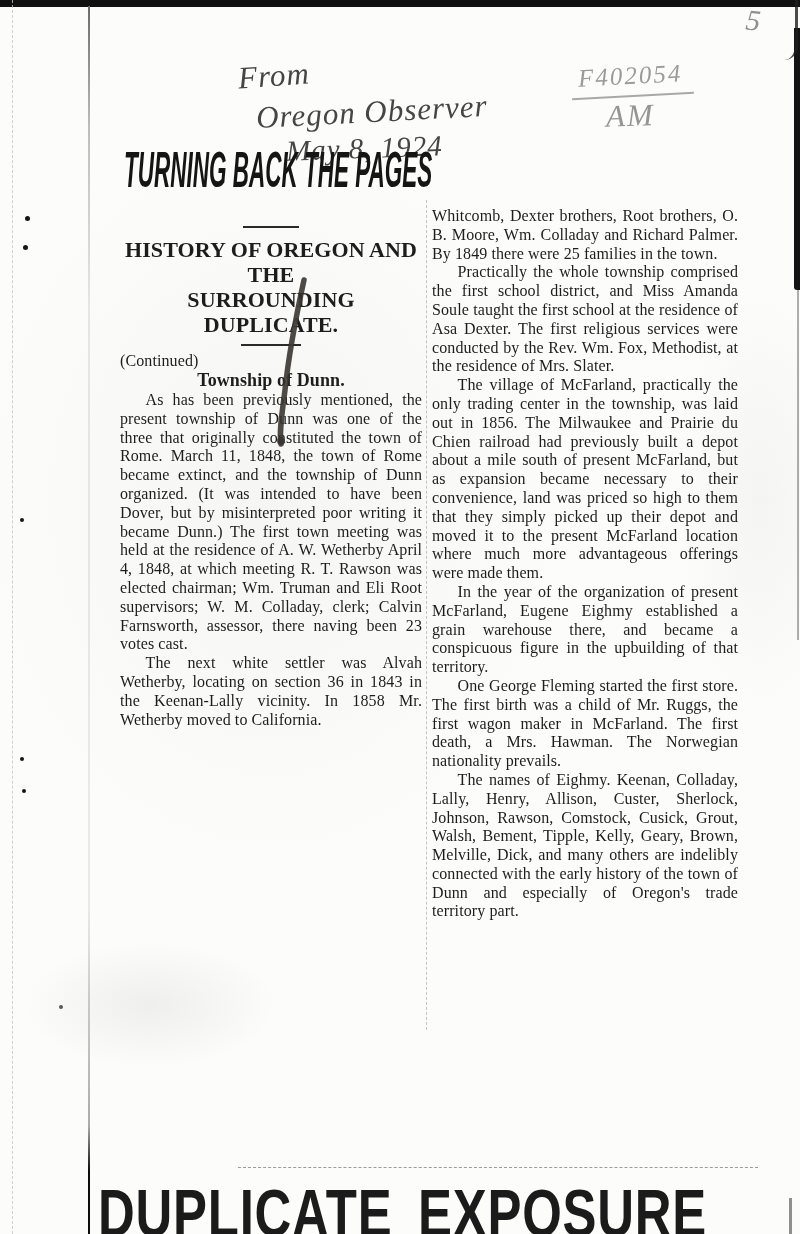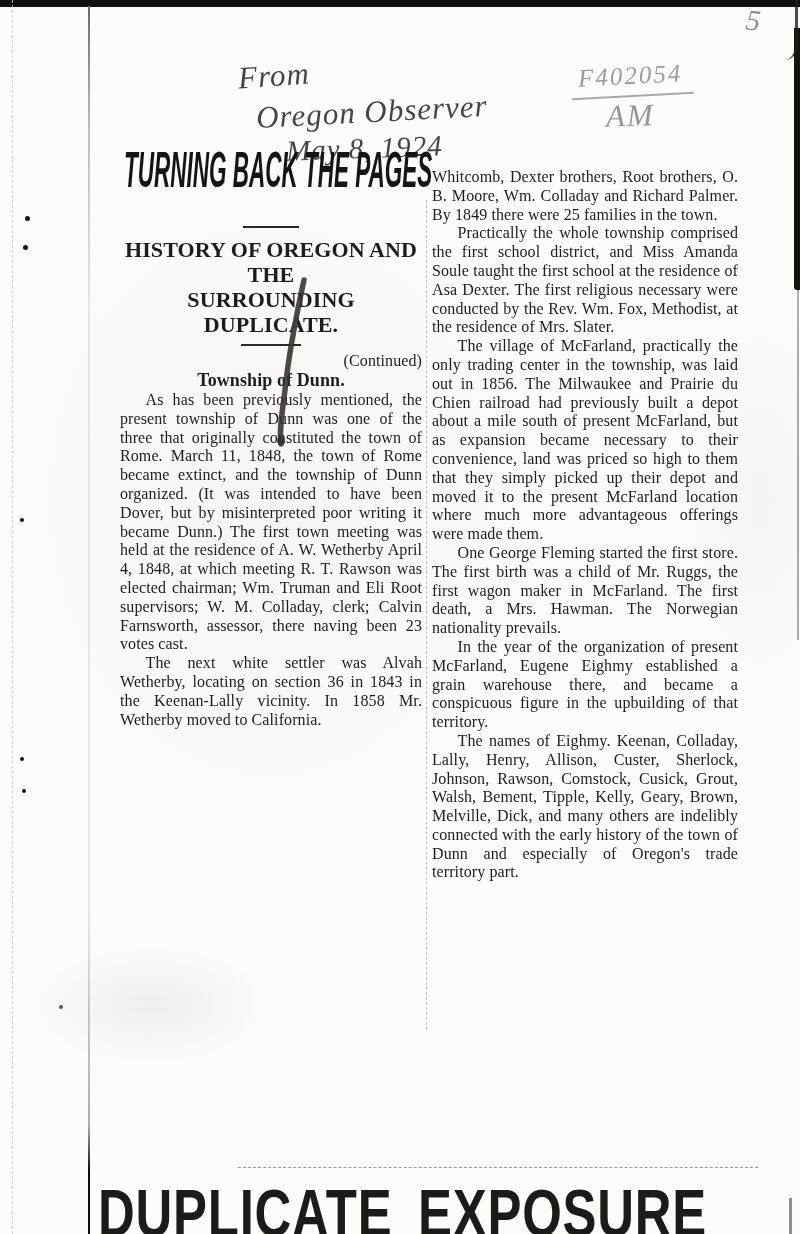--- a/index.html
+++ b/index.html
@@ -32,31 +32,31 @@
   .stamp{position:absolute;left:578px;top:62px;font-size:25px;color:#9b9b9b;letter-spacing:2px;transform:rotate(-3deg);font-style:italic;}
   .stamp-underline{position:absolute;left:572px;top:95px;width:122px;height:2px;background:#a8a8a8;transform:rotate(-3deg);}
   .stamp-initials{position:absolute;left:606px;top:98px;font-size:31px;color:#959595;letter-spacing:2px;font-style:italic;transform:rotate(-2deg);}
   .page-num{position:absolute;left:746px;top:4px;font-size:29px;color:#8f8f8f;font-style:italic;transform:rotate(6deg);}
 
   
   .col{position:absolute;text-align:justify;font-size:16px;line-height:18.8px;}
   .col-left{left:120px;top:165px;width:302px;}
   .col-right{left:432px;top:168px;width:306px;}
   .col p{margin:0;text-indent:1.6em;letter-spacing:.1px;}
-  .col p.noindent{text-indent:0;}
+  .col p.noindent{text-indent:0;margin-top:39px;}
   .colrule{position:absolute;left:426px;top:200px;height:830px;width:0;border-left:1px dashed rgba(150,150,150,.55);}
 
   .headline-box{position:relative;height:52px;font-style:italic;}
   .headline{position:absolute;left:4px;top:-4px;margin:0;font-family:"Liberation Sans", sans-serif;
     font-weight:bold;font-size:50px;white-space:nowrap;transform:scaleX(0.45);transform-origin:left top;
     letter-spacing:0px;color:#151515;}
   .divider{width:56px;height:2px;background:#2a2a2a;margin:9px auto 9px auto;}
   .divider2{width:60px;height:2px;background:#2a2a2a;margin:7px auto 5px auto;}
   .subhead{font-weight:bold;font-size:22px;line-height:25px;text-align:center;margin:0;letter-spacing:.4px;text-indent:0 !important;}
-  .continued{text-align:right;font-size:16px;line-height:19px;margin:0;text-indent:0 !important;}
+  .continued{text-align:left;font-size:16px;line-height:19px;margin:0;text-indent:0 !important;}
   .sectitle{text-align:center;font-weight:bold;font-size:18px;line-height:21px;margin:1px 0 3px 0;text-indent:0 !important;}
 
   
   .footer-line{position:absolute;left:238px;top:1167px;width:520px;height:0;border-top:1px dashed #9c9c9c;}
   .footer-stamp{position:absolute;left:98px;top:1174px;margin:0;font-family:"Liberation Sans", sans-serif;
     font-weight:bold;font-size:67px;white-space:nowrap;transform:scaleX(0.76);transform-origin:left top;
     color:#1b1b1b;word-spacing:14px;letter-spacing:1px;}
 
   .penstroke{position:absolute;left:0;top:0;pointer-events:none;}
 </style>
@@ -97,24 +97,24 @@
   <p class="sectitle">Township of Dunn.</p>
   <div>
       <p>As has been previously mentioned, the present township of Dunn was one of the three that originally constituted the town of Rome. March 11, 1848, the town of Rome became extinct, and the township of Dunn organized. (It was intended to have been Dover, but by misinterpreted poor writing it became Dunn.) The first town meeting was held at the residence of A. W. Wetherby April 4, 1848, at which meeting R. T. Rawson was elected chairman; Wm. Truman and Eli Root supervisors; W. M. Colladay, clerk; Calvin Farnsworth, assessor, there naving been 23 votes cast.</p>
       <p>The next white settler was Alvah Wetherby, locating on section 36 in 1843 in the Keenan-Lally vicinity. In 1858 Mr. Wetherby moved to California.</p>
     </div>
 </div>
 
 <div class="col col-right">
   <div>
       <p class="noindent">Whitcomb, Dexter brothers, Root brothers, O. B. Moore, Wm. Colladay and Richard Palmer. By 1849 there were 25 families in the town.</p>
-      <p>Practically the whole township comprised the first school district, and Miss Amanda Soule taught the first school at the residence of Asa Dexter. The first religious necessary were conducted by the Rev. Wm. Fox, Methodist, at the residence of Mrs. Slater.</p>
+      <p>Practically the whole township comprised the first school district, and Miss Amanda Soule taught the first school at the residence of Asa Dexter. The first religious services were conducted by the Rev. Wm. Fox, Methodist, at the residence of Mrs. Slater.</p>
       <p>The village of McFarland, practically the only trading center in the township, was laid out in 1856. The Milwaukee and Prairie du Chien railroad had previously built a depot about a mile south of present McFarland, but as expansion became necessary to their convenience, land was priced so high to them that they simply picked up their depot and moved it to the present McFarland location where much more advantageous offerings were made them.</p>
+      <p>In the year of the organization of present McFarland, Eugene Eighmy established a grain warehouse there, and became a conspicuous figure in the upbuilding of that territory.</p>
       <p>One George Fleming started the first store. The first birth was a child of Mr. Ruggs, the first wagon maker in McFarland. The first death, a Mrs. Hawman. The Norwegian nationality prevails.</p>
-      <p>In the year of the organization of present McFarland, Eugene Eighmy established a grain warehouse there, and became a conspicuous figure in the upbuilding of that territory.</p>
       <p>The names of Eighmy. Keenan, Colladay, Lally, Henry, Allison, Custer, Sherlock, Johnson, Rawson, Comstock, Cusick, Grout, Walsh, Bement, Tipple, Kelly, Geary, Brown, Melville, Dick, and many others are indelibly connected with the early history of the town of Dunn and especially of Oregon's trade territory part.</p>
     </div>
 </div>
 
 <div class="colrule"></div>
 
 <svg class="penstroke" width="800" height="1234" viewBox="0 0 800 1234">
   <path d="M304,280 C297,312 289,352 285,390 C282,414 279,431 281,444" fill="none" stroke="#35322e" stroke-width="5.5" stroke-linecap="round" opacity="0.88"></path>
   <path d="M300,300 C295,325 290,350 287,372" fill="none" stroke="#4a463f" stroke-width="3" stroke-linecap="round" opacity="0.5"></path>
   <circle cx="281" cy="441" r="4" fill="#35322e" opacity="0.8"></circle>

